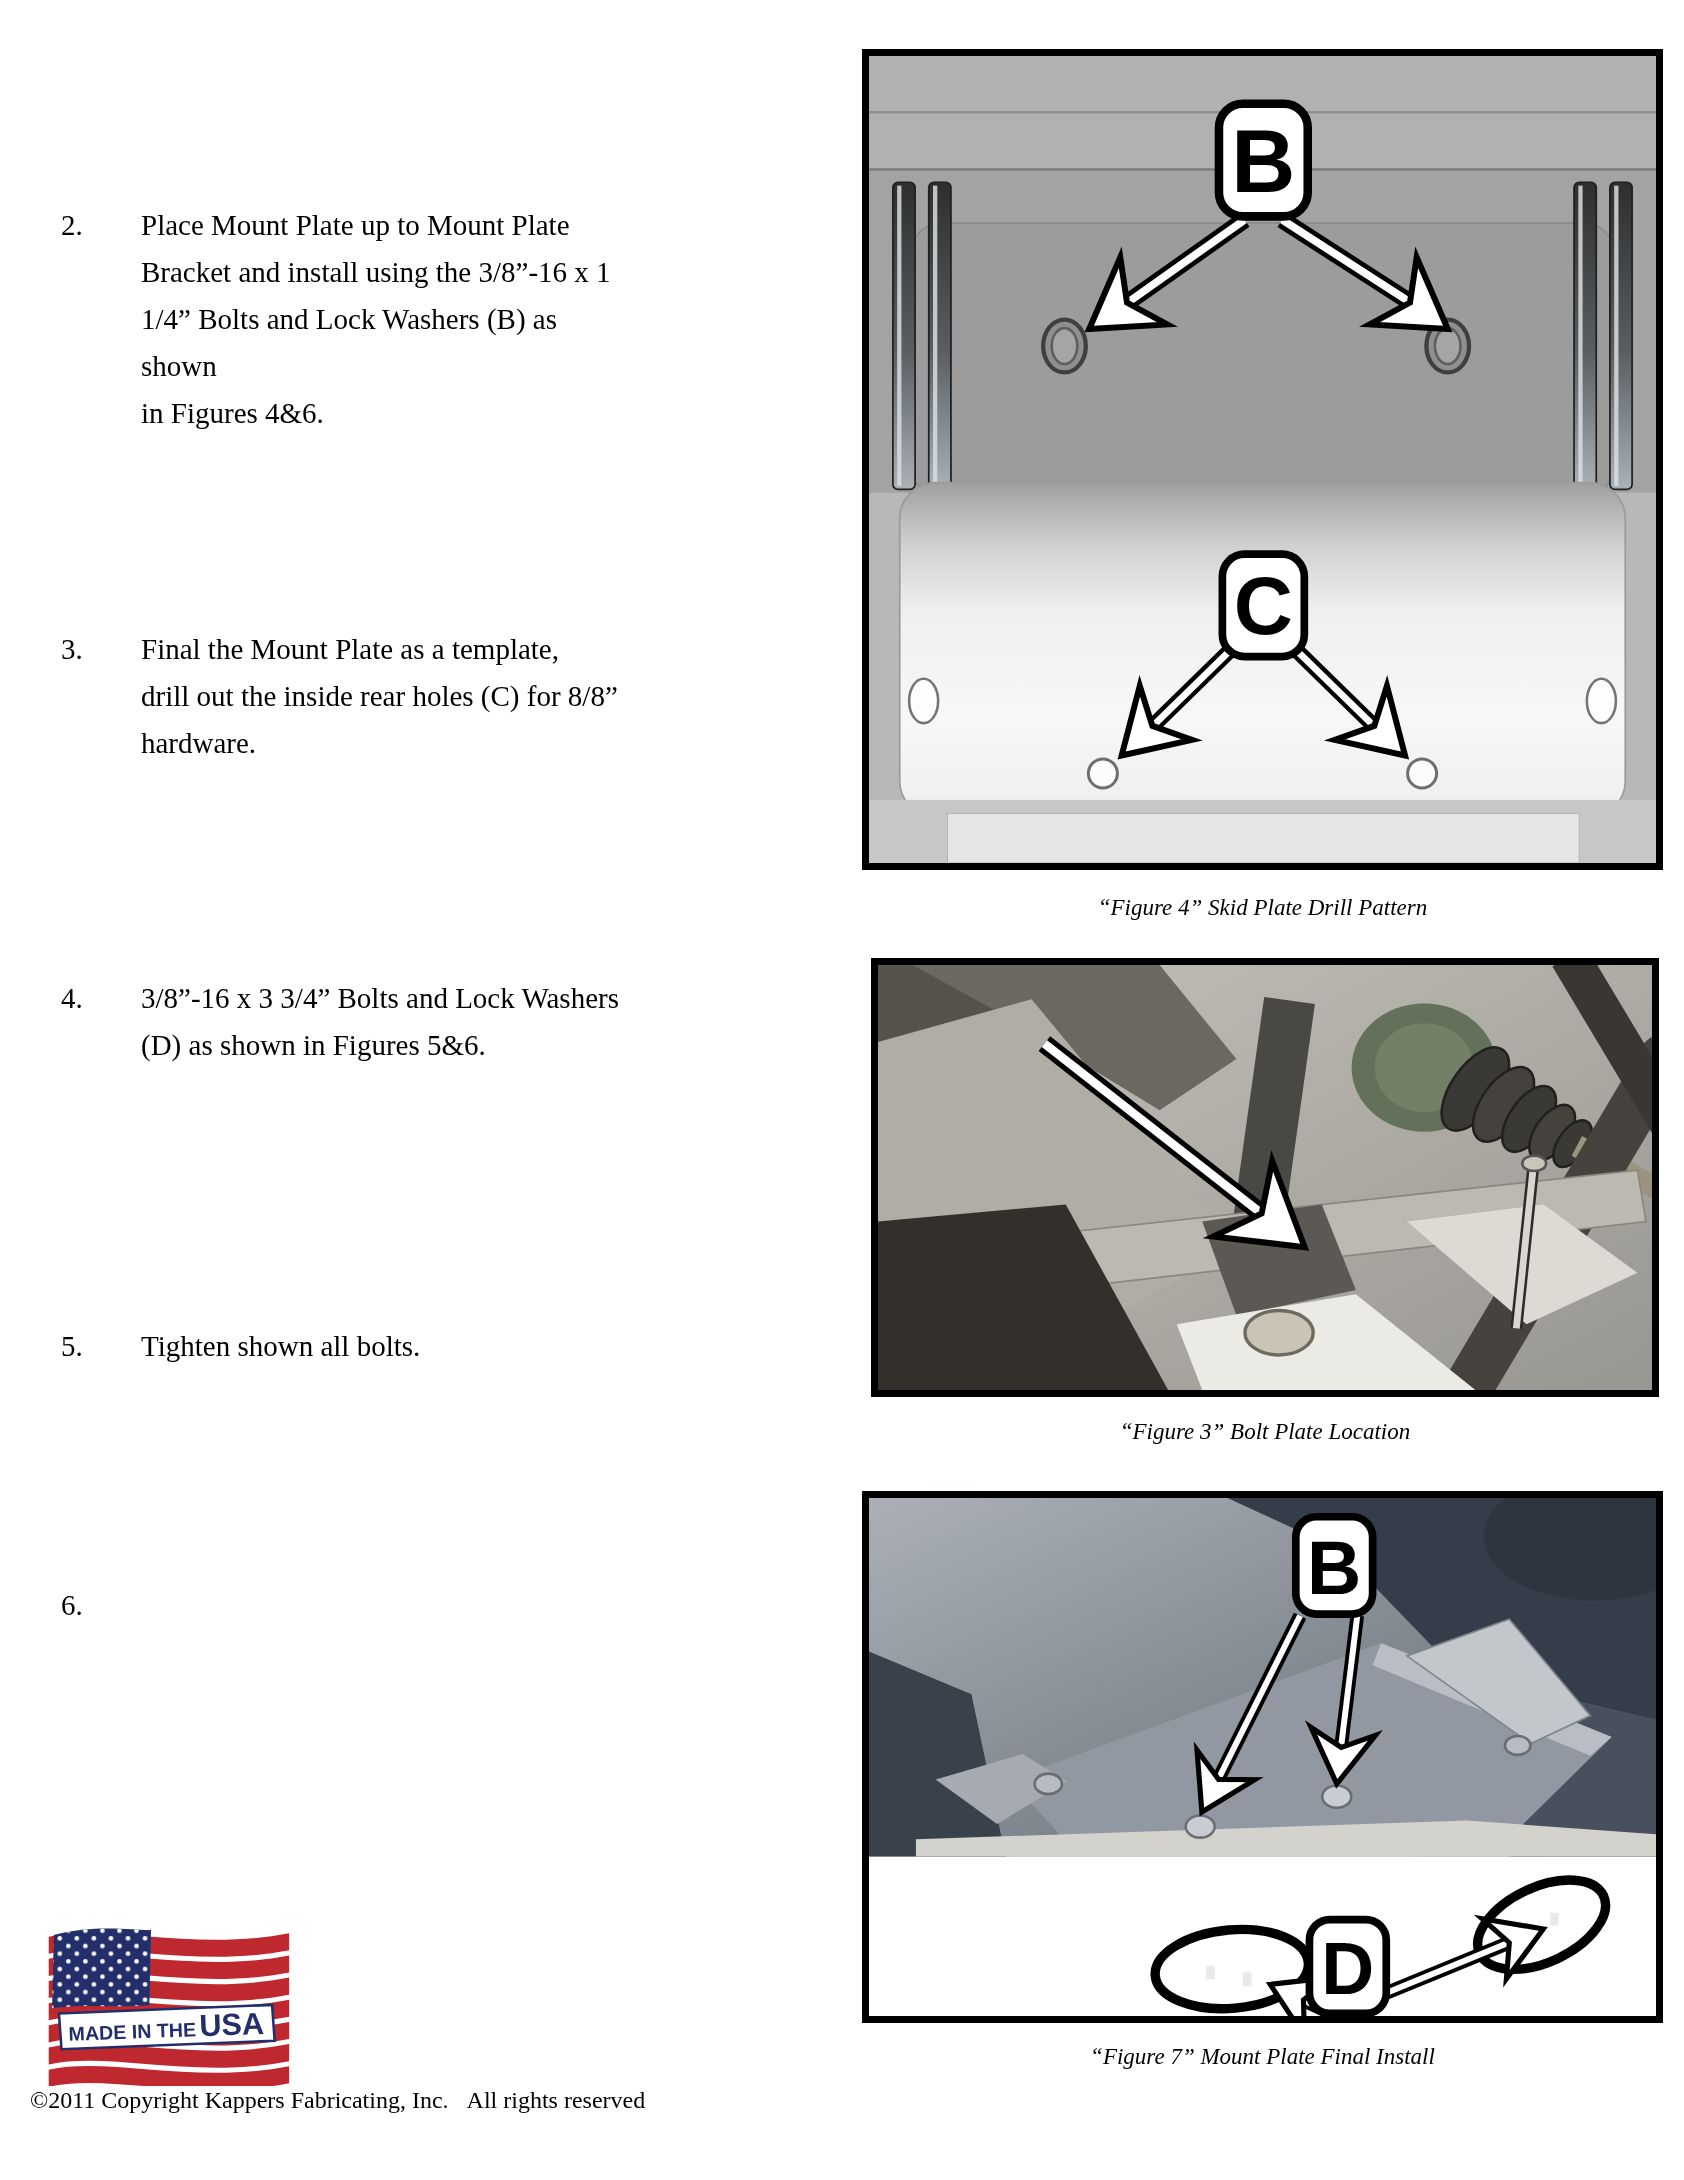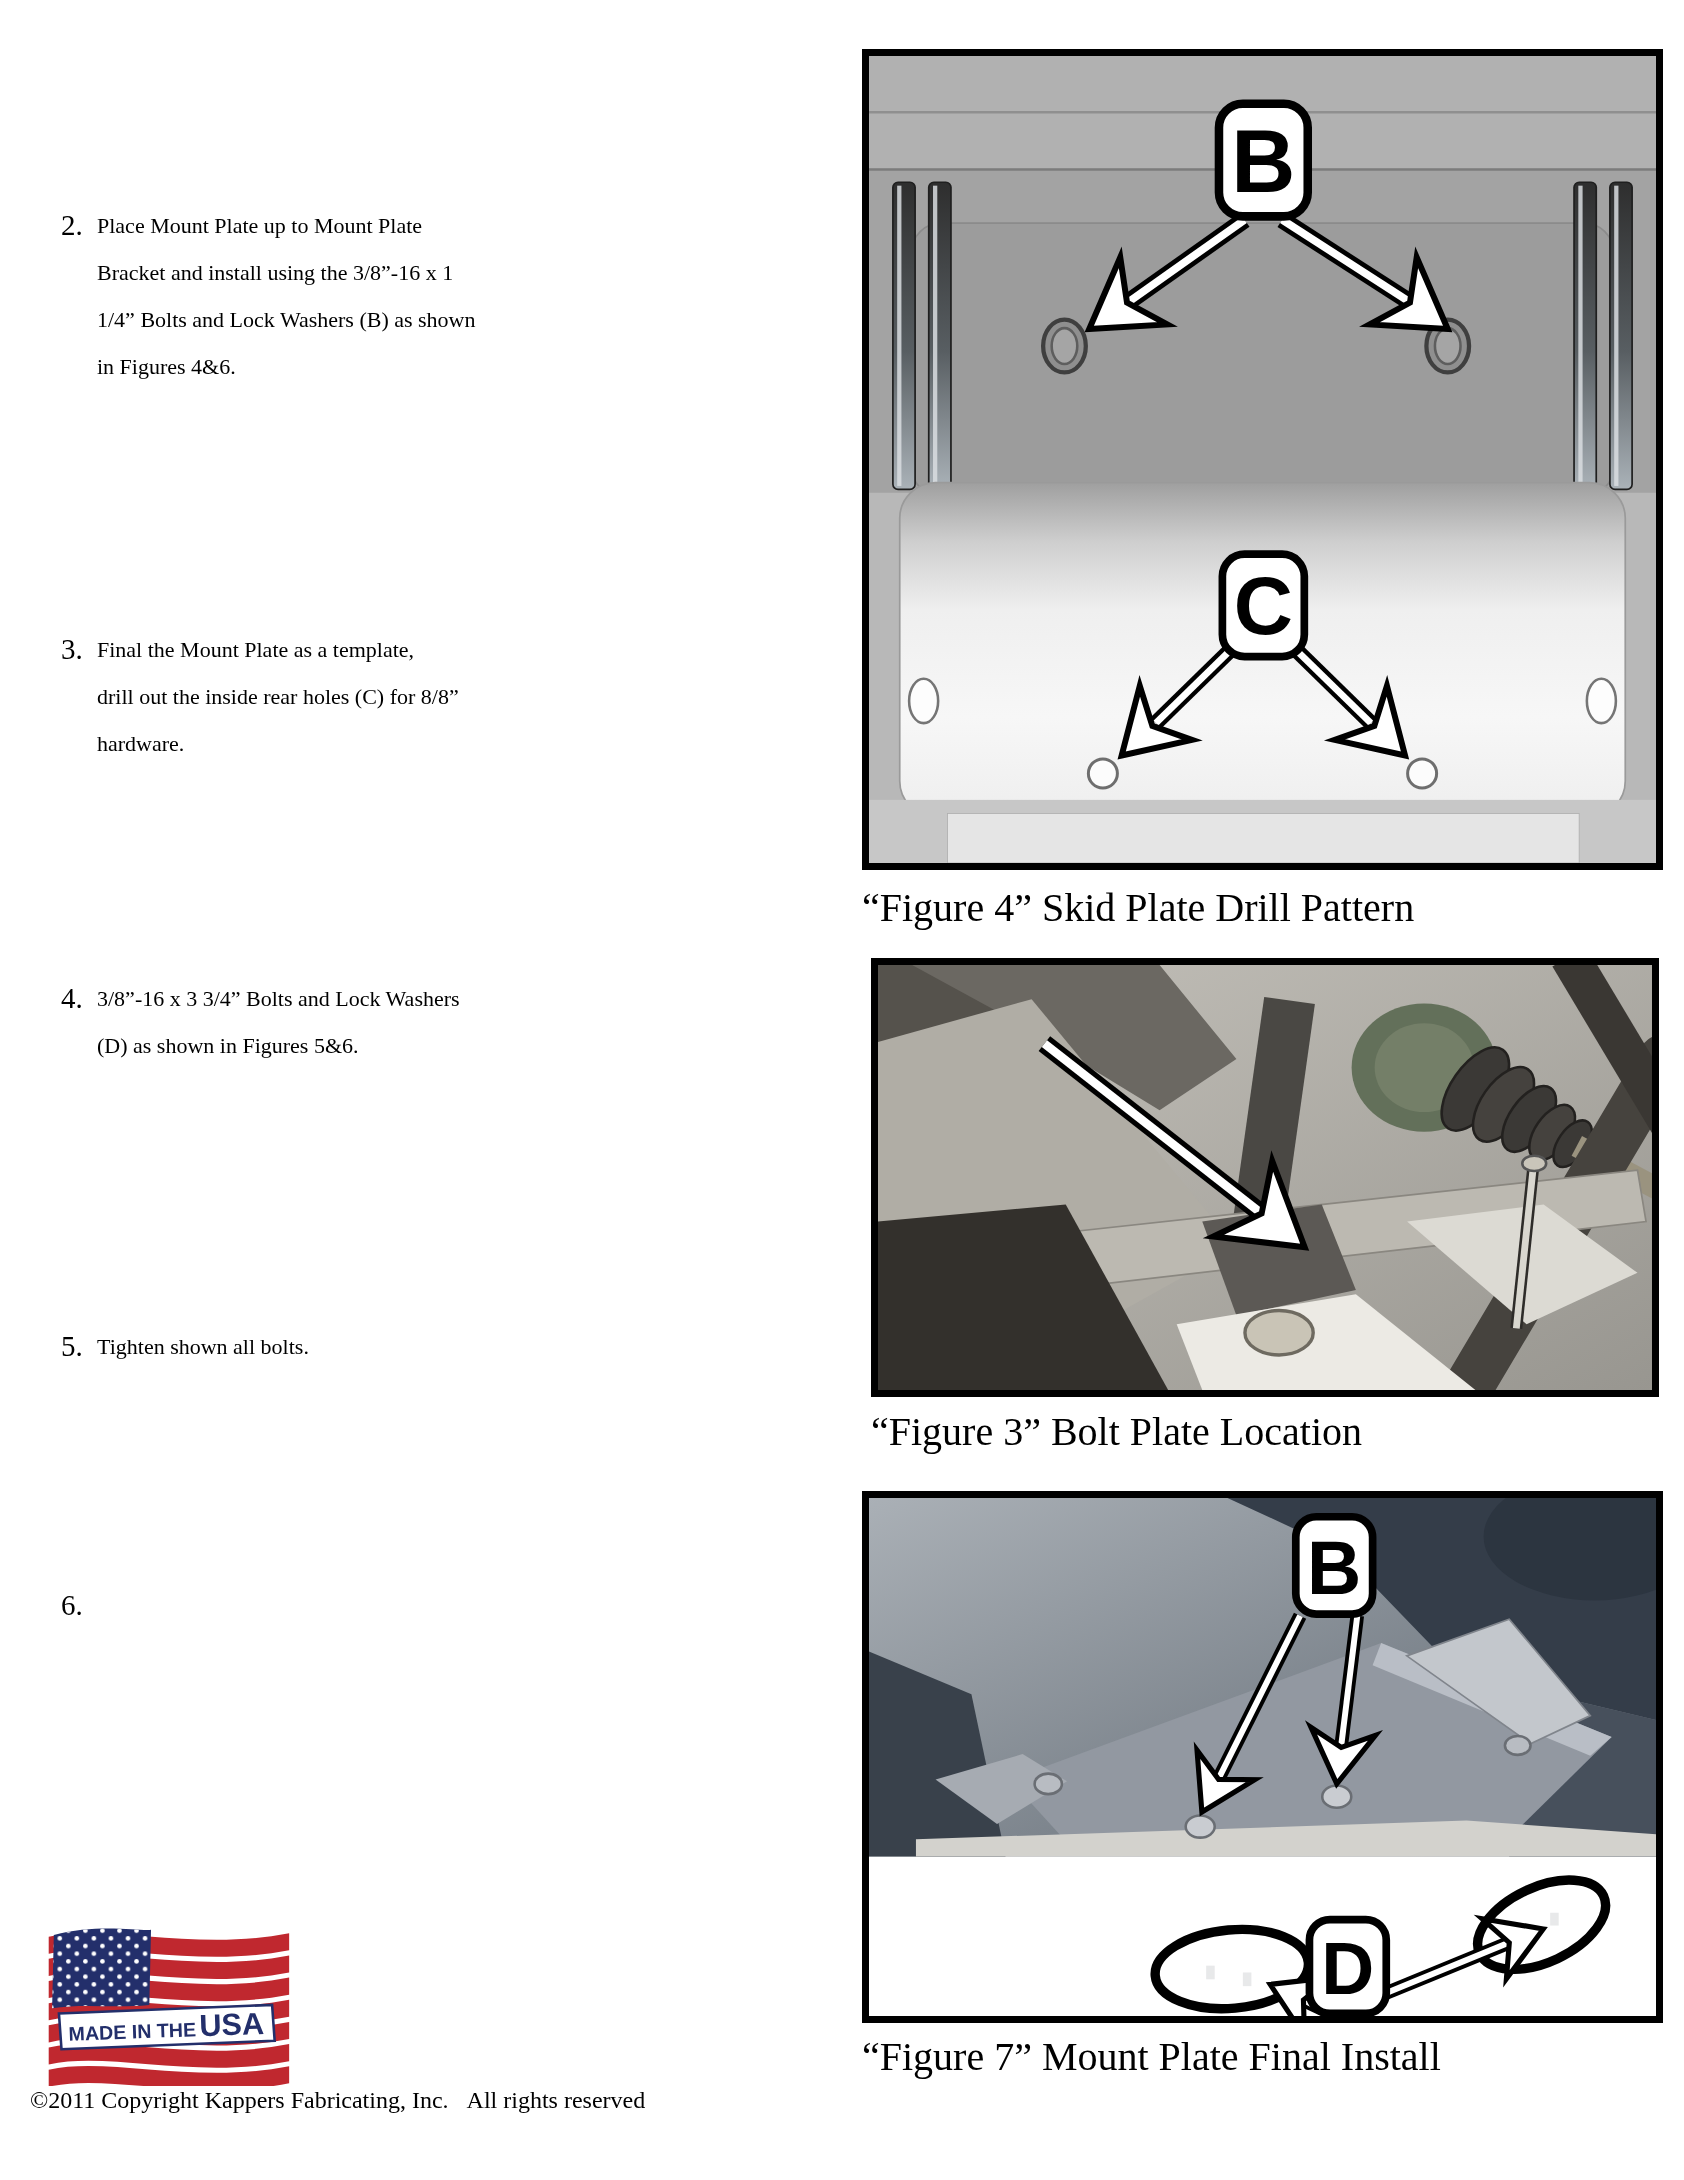--- a/index.html
+++ b/index.html
@@ -1,25 +1,25 @@
 <!DOCTYPE html>
 <html style="font-size:13.6px"><head>
 <meta charset="utf-8">
 <style>
   html,body{margin:0;padding:0;background:#ffffff;}
   .page{position:relative;width:1685px;height:2181px;background:#ffffff;overflow:hidden;
         font-family:"Liberation Serif", serif;color:#000;}
   
   .step{position:absolute;left:61px;width:562px;display:flex;}
   .step .num{width:36px;flex:0 0 36px;font-size:29px;line-height:47px;}
-  .step .lines{font-size:22px;line-height:47px;}
+  .step .lines{font-size:29px;line-height:47px;margin-left:44px;}
   
   .fig{position:absolute;border:7.7px solid #000;background:#fff;box-sizing:border-box;}
   .fig svg{display:block;width:100%;height:100%;}
-  .caption{position:absolute;font-size:40px;line-height:36px;}
+  .caption{position:absolute;text-align:center;font-style:italic;font-size:23px;line-height:36px;}
   .copyright{position:absolute;left:30px;top:2087px;font-size:24px;}
   .flag{position:absolute;left:47px;top:1911px;width:243px;height:175px;}
   .flag svg{width:100%;height:100%;display:block;}
   text.biglabel{font-family:"Liberation Sans",sans-serif;font-weight:bold;}
 </style>
 </head>
 <body>
 
 <div class="page">
 

